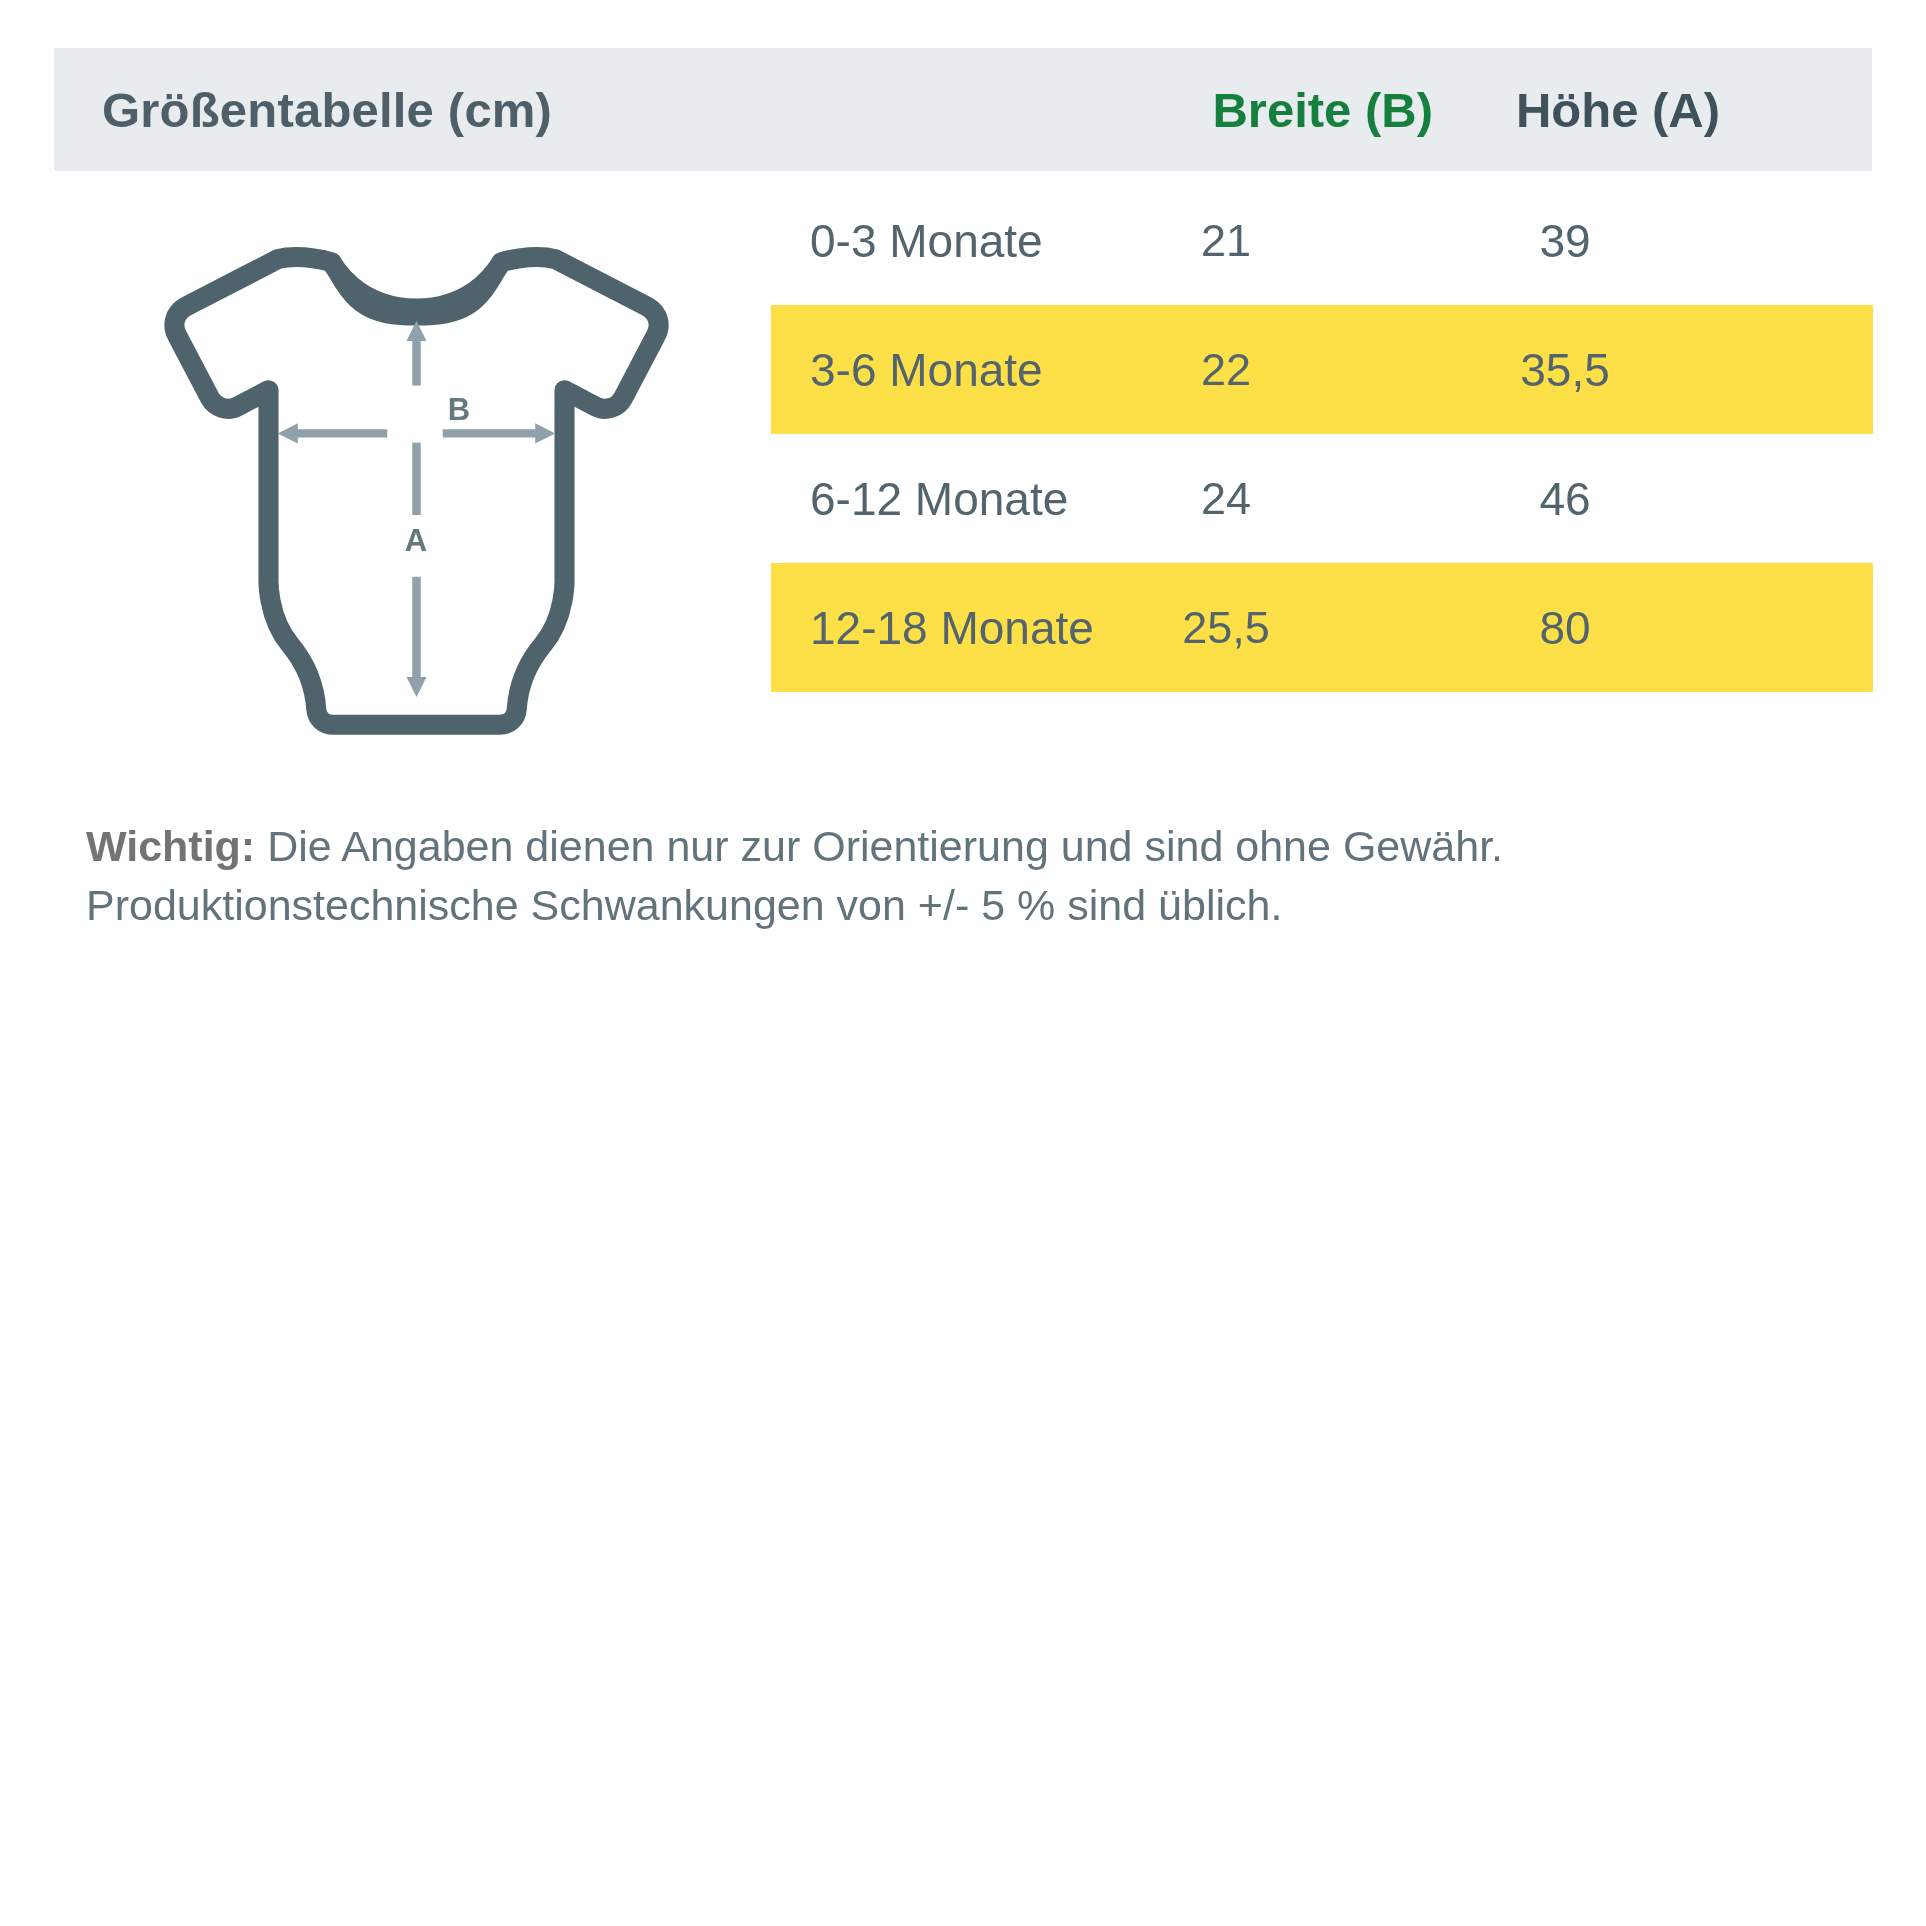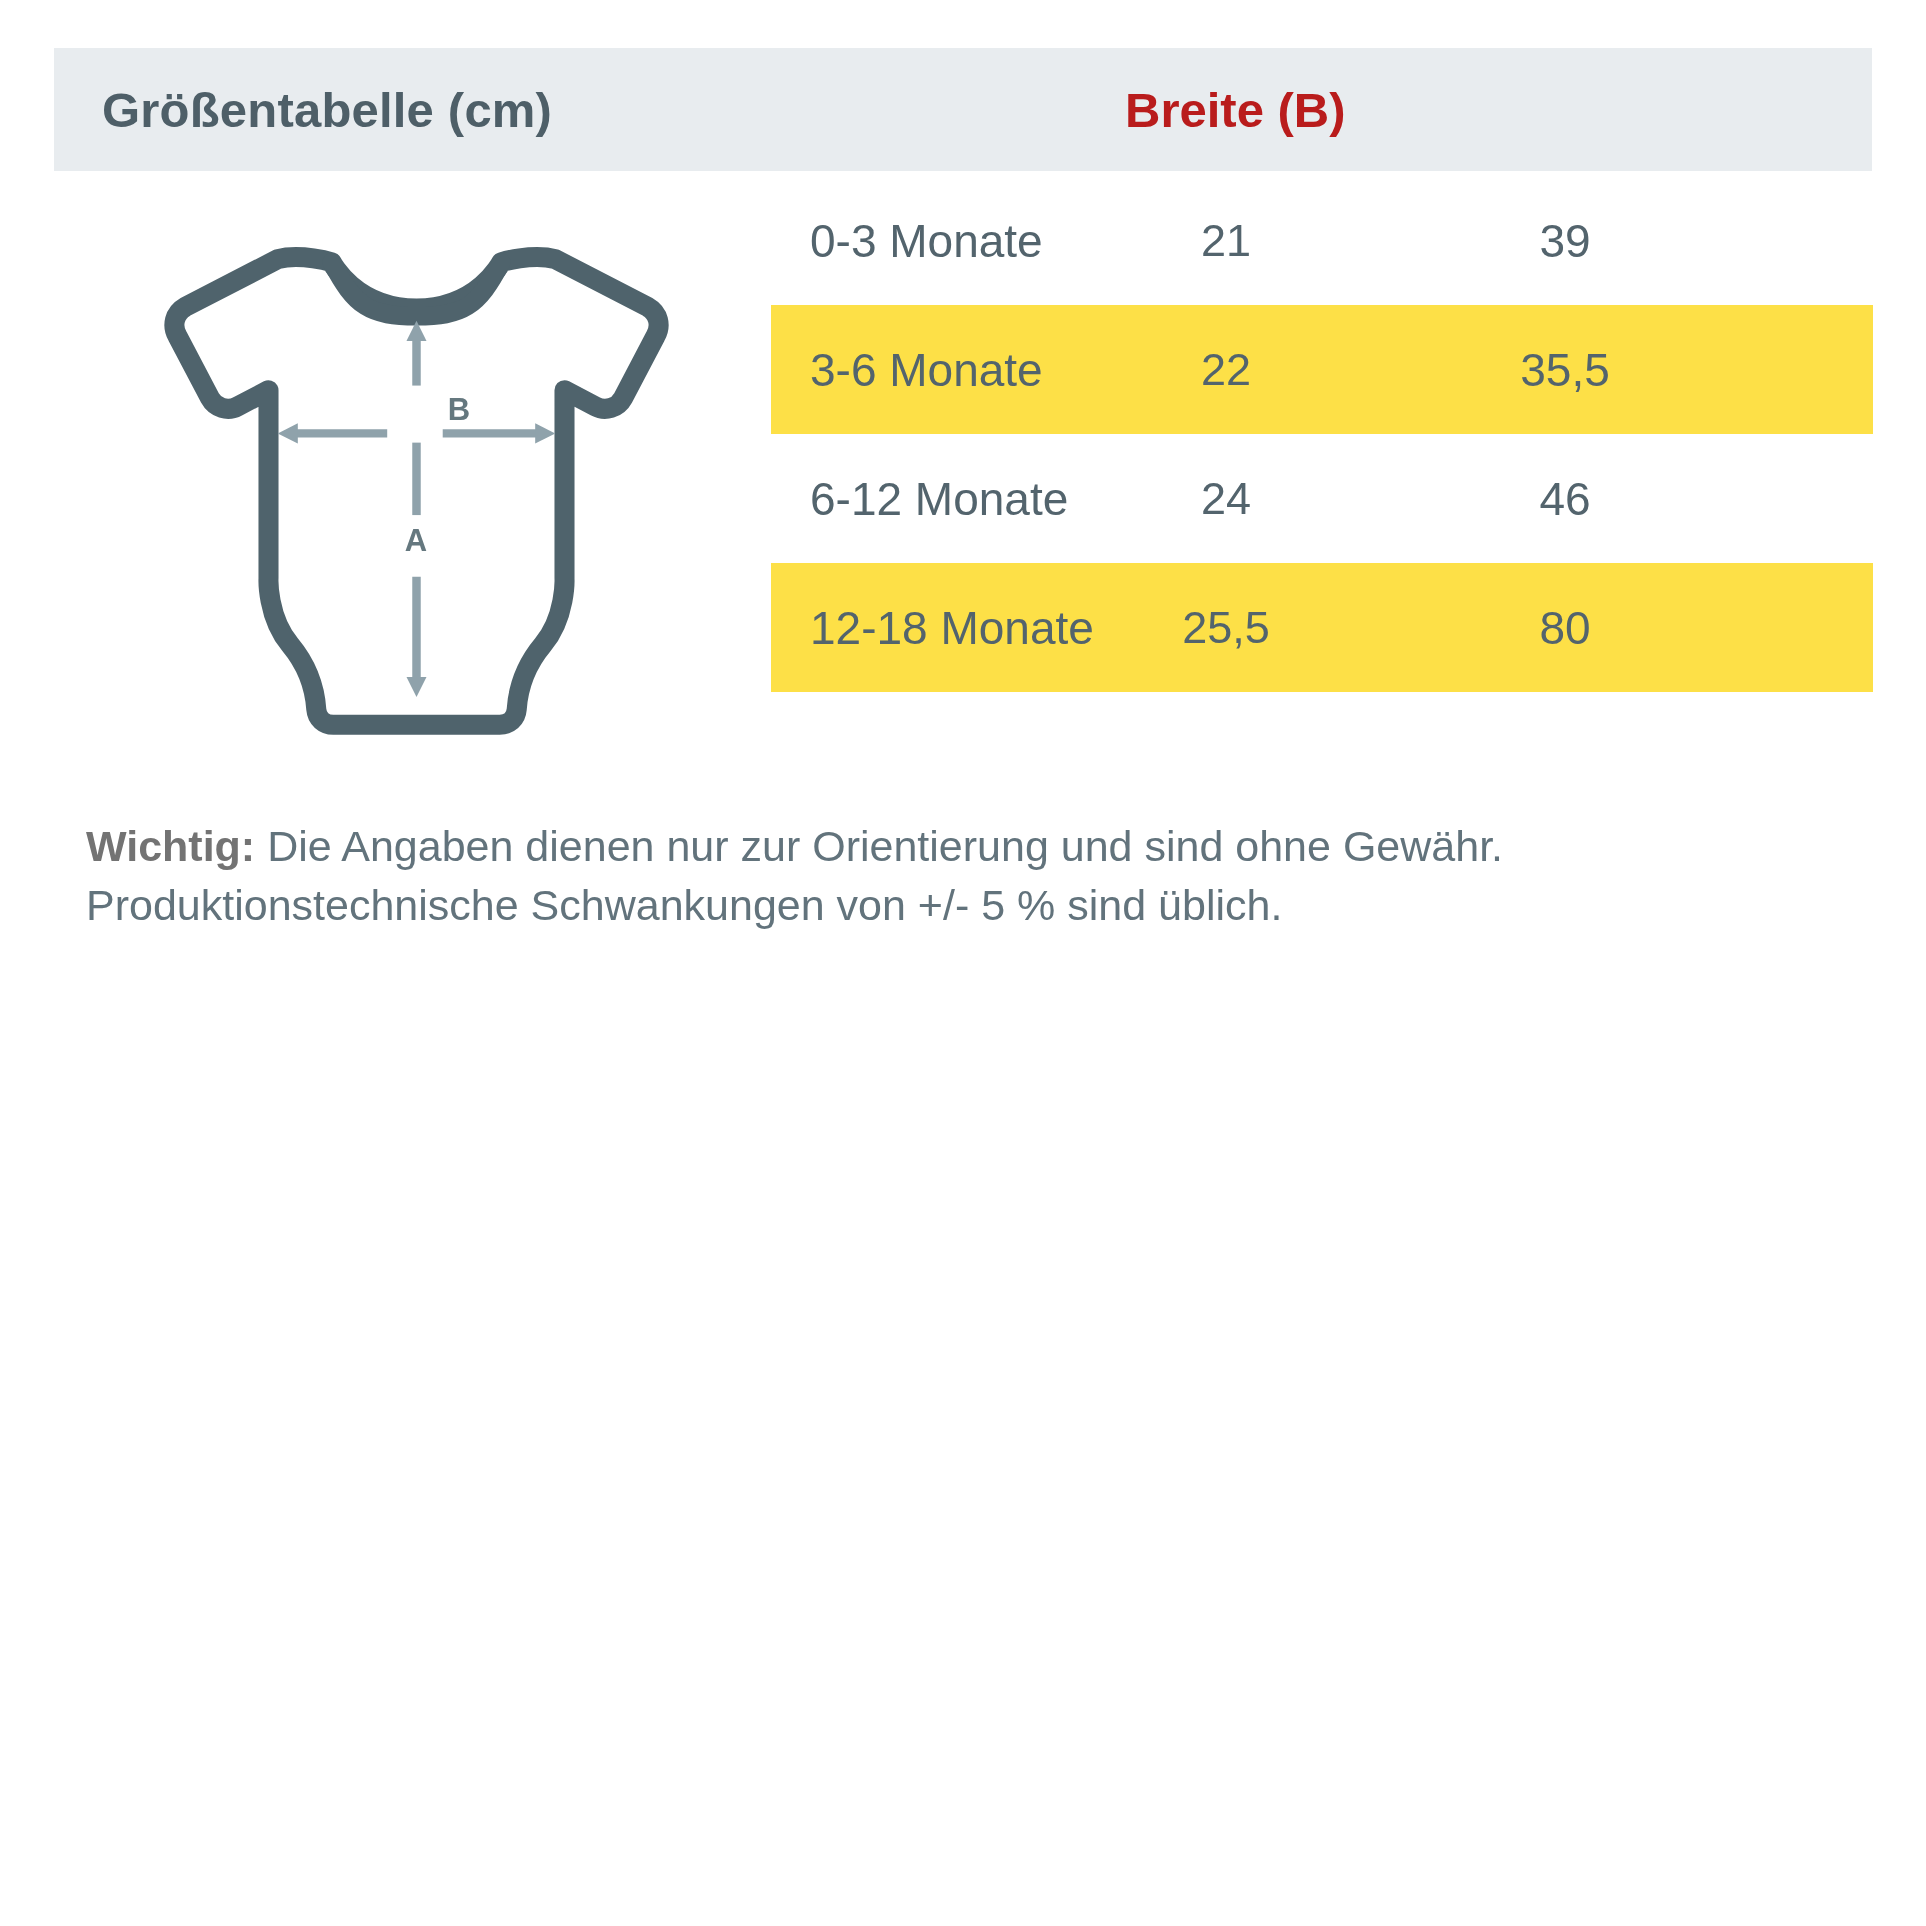--- a/index.html
+++ b/index.html
@@ -40,24 +40,24 @@
     font-size: 49px;
     font-weight: bold;
     color: #4e5f68;
     letter-spacing: 0.2px;
     white-space: nowrap;
   }
   .header .col-b {
     position: absolute;
     left: 1071px;
     width: 308px;
-    text-align: left;
+    text-align: right;
     font-size: 49px;
     font-weight: bold;
-    color: #b91c1c;
+    color: #15803d;
     white-space: nowrap;
   }
   .header .col-a {
     position: absolute;
     left: 1410px;
     width: 308px;
     text-align: center;
     font-size: 49px;
     font-weight: bold;
     color: #3f525c;
@@ -135,20 +135,21 @@
   }
 </style>
 </head>
 <body>
 
 <div class="page">
 
   <div class="header">
     <div class="title">Größentabelle (cm)</div>
     <div class="col-b">Breite (B)</div>
+    <div class="col-a">Höhe (A)</div>
   </div>
 
   <div class="illustration">
     <svg viewBox="0 0 720 720" xmlns="http://www.w3.org/2000/svg">
 
       <path d="M250 60
                C250 60 210 48 180 56
                L60 118
                C46 126 42 142 50 156
                L92 236

